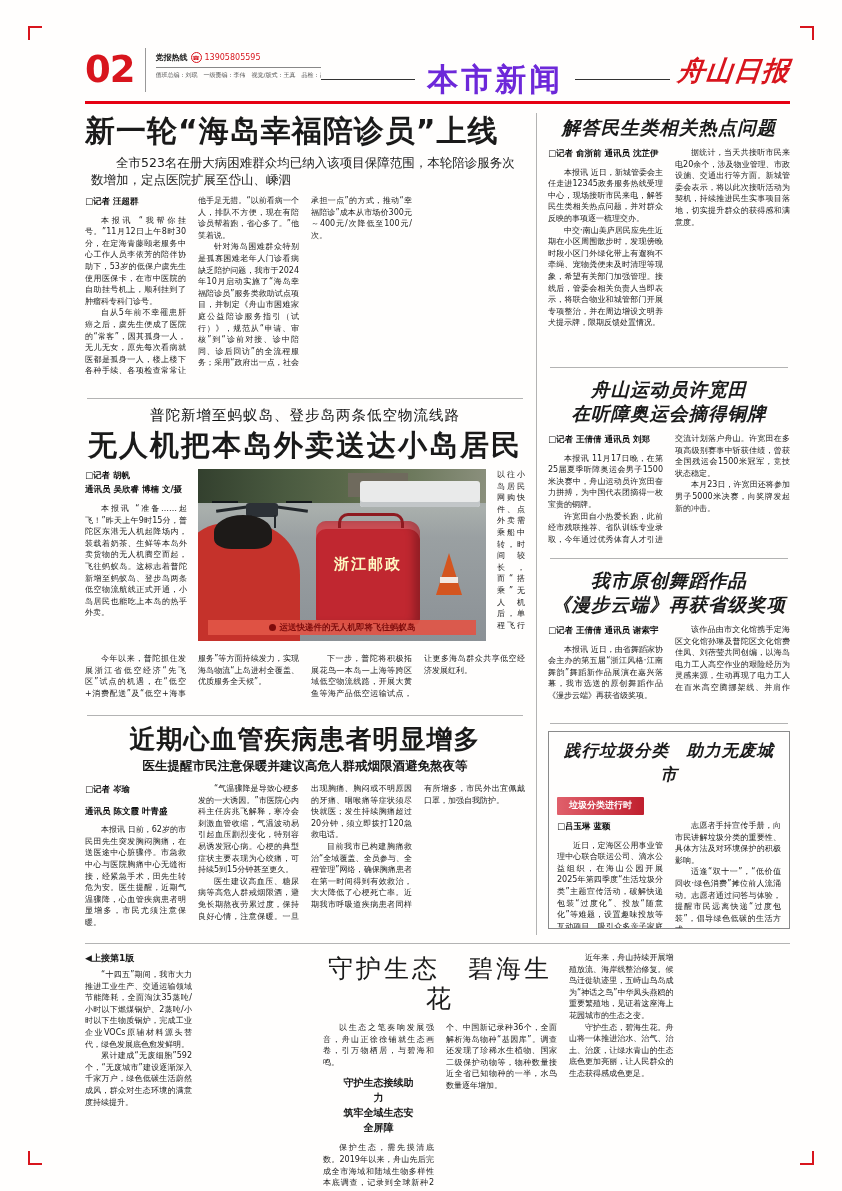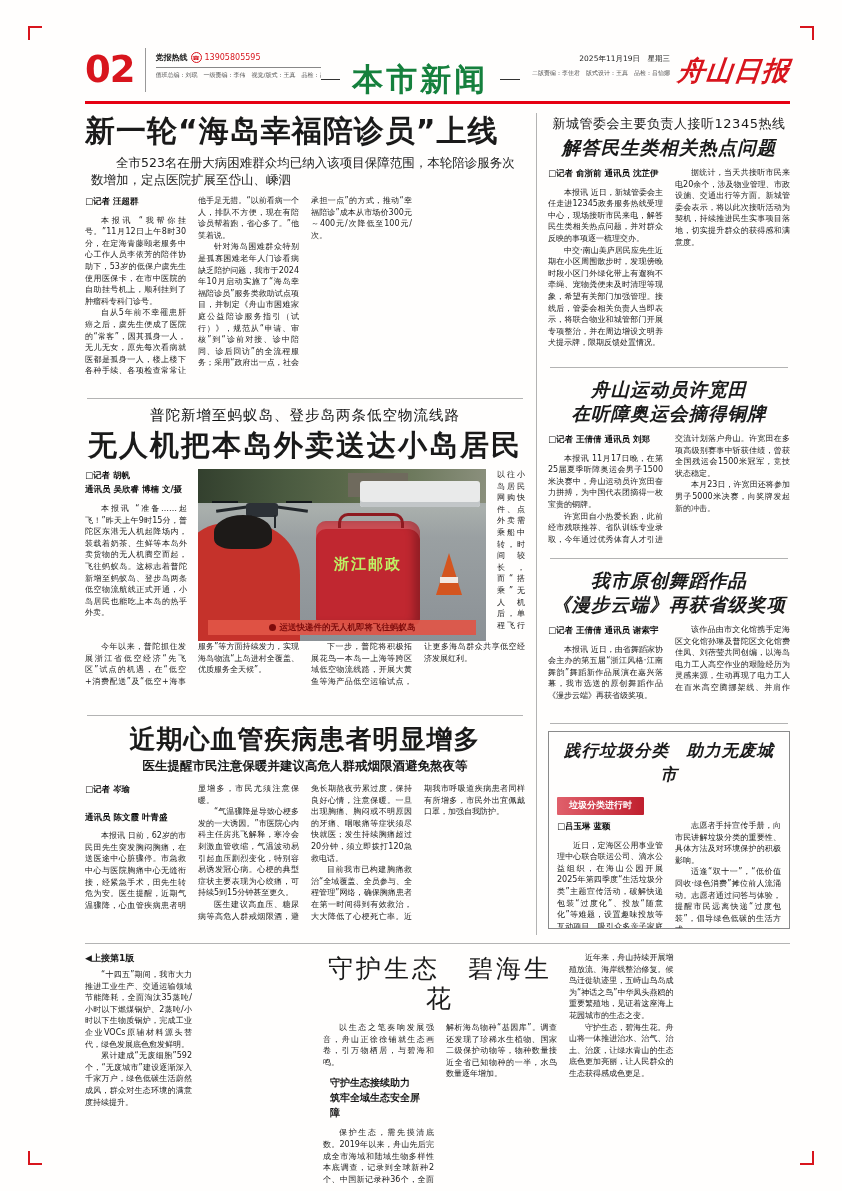--- a/index.html
+++ b/index.html
@@ -21,21 +21,21 @@
            padding-right:10px;border-right:1px solid #999;}
   .hdr-info{padding:4px 0 0 10px;width:165px;}
   .hotline{font-size:8px;color:#222;font-weight:bold;display:flex;align-items:center;gap:3px;}
   .phoneicon{display:inline-block;width:9px;height:9px;border-radius:50%;border:1px solid #d8151d;
              color:#d8151d;font-size:6px;line-height:9px;text-align:center;font-weight:bold;}
   .hotline .num{color:#d8151d;font-weight:normal;}
   .staffline{font-size:6px;color:#555;border-top:1px solid #888;margin-top:4px;padding-top:3px;
              white-space:nowrap;overflow:hidden;}
   .hdr-mid{flex:1;display:flex;align-items:center;margin-top:14px;}
   .hdr-mid .rule{flex:1;height:1px;background:#333;}
-  .sectitle{font-size:31px;font-weight:900;letter-spacing:3px;padding:0 12px;line-height:34px;color:#15803d;}
+  .sectitle{font-size:31px;font-weight:900;letter-spacing:3px;padding:0 12px;line-height:34px;color:#6d28d9;}
   .hdr-right{width:150px;text-align:right;padding-top:6px;}
   .dateline{font-size:7.5px;color:#222;}
   .staffline2{font-size:6px;color:#555;margin-top:5px;white-space:nowrap;}
   .logo{color:#d8151d;font-family:"DejaVu Serif","Liberation Serif",serif;font-weight:900;
         font-style:italic;font-size:27px;line-height:30px;margin:8px 0 0 8px;letter-spacing:1px;
         transform:skewX(-6deg);white-space:nowrap;}
   .redrule{height:3px;background:#e60012;margin-top:5px;}
 
   
   .main{display:flex;margin-top:9px;}
@@ -58,40 +58,40 @@
   
   .a2{height:302px;}
   .a2 .kicker{font-size:14.5px;text-align:center;letter-spacing:1px;color:#111;}
   .a2 .hl{font-size:29px;font-weight:900;text-align:center;letter-spacing:2px;line-height:36px;margin:2px 0 6px;}
   .a2-row{display:flex;gap:11px;height:172px;}
   .a2-c1{width:102px;}
   .a2-c1 .body-t{column-count:1;height:138px;}
   .a2-c4{flex:1;min-width:0;}
   .a2-c4 .body-t{column-count:1;height:172px;}
   .a2-c4 .body-t p{text-indent:0;}
-  .a2-below .body-t{column-count:4;height:52px;margin-top:0;}
+  .a2-below .body-t{column-count:4;height:52px;margin-top:12px;}
 
   
   .photo{position:relative;width:288px;height:172px;background:linear-gradient(#8d969b 0%,#aab0ad 22%,#9aa0a2 40%,#8b9196 100%);overflow:hidden;flex:none;}
   .ph-trees{position:absolute;left:0;top:0;width:100%;height:34px;background:linear-gradient(90deg,#33402e,#4a5a40 30%,#5d6b4c 55%,#6e7a5e 75%,#8a8f7c);}
   .ph-truck{position:absolute;right:6px;top:12px;width:120px;height:26px;background:#e9eaea;border-radius:3px;box-shadow:inset 0 -5px 0 #c2c6c8;}
   .ph-bldg{position:absolute;left:150px;top:4px;width:60px;height:24px;background:#6f6a5d;}
   .ph-drone{position:absolute;left:18px;top:26px;width:92px;height:34px;}
   .ph-drone .arml,.ph-drone .armr{position:absolute;top:12px;width:40px;height:3px;background:#23282c;}
   .ph-drone .arml{left:0;transform:rotate(-8deg);} .ph-drone .armr{right:0;transform:rotate(8deg);}
   .ph-drone .bodyc{position:absolute;left:30px;top:8px;width:32px;height:14px;background:#2c3136;border-radius:3px;}
   .ph-drone .rot1,.ph-drone .rot2{position:absolute;top:6px;width:26px;height:2px;background:#14181b;}
   .ph-drone .rot1{left:-4px}.ph-drone .rot2{right:-4px}
   .ph-drone .leg1,.ph-drone .leg2{position:absolute;top:20px;width:2px;height:13px;background:#23282c;}
   .ph-drone .leg1{left:34px}.ph-drone .leg2{left:58px}
   .ph-person{position:absolute;left:-18px;bottom:0;width:120px;height:118px;background:#c5322b;border-radius:46px 52px 0 0;}
   .ph-hair{position:absolute;left:16px;bottom:92px;width:58px;height:34px;background:#1d1a18;border-radius:50% 50% 30% 30%;}
   .ph-bag{position:absolute;left:118px;top:52px;width:104px;height:104px;background:#c02730;border-radius:10px 12px 6px 6px;
           box-shadow:inset 0 8px 0 rgba(255,255,255,.18), inset -6px 0 8px rgba(0,0,0,.25);}
-  .ph-bag .txt{margin-top:34px;text-align:center;color:#bef264;font-weight:900;font-size:15px;letter-spacing:2px;}
+  .ph-bag .txt{margin-top:34px;text-align:center;color:#fef9c3;font-weight:900;font-size:15px;letter-spacing:2px;}
   .ph-bag .strap{position:absolute;top:-8px;left:22px;width:60px;height:12px;border:3px solid #8e1a20;border-bottom:none;border-radius:10px 10px 0 0;}
   .ph-cone{position:absolute;left:238px;top:84px;width:0;height:0;border-left:13px solid transparent;border-right:13px solid transparent;border-bottom:42px solid #d4551f;}
   .ph-cone:after{content:"";position:absolute;left:-9px;top:24px;width:18px;height:6px;background:#f3e9e2;}
   .ph-caption{position:absolute;left:10px;right:10px;bottom:6px;height:15px;background:rgba(225,85,70,.92);
               display:flex;align-items:center;justify-content:center;gap:4px;}
   .ph-caption .mark{width:7px;height:7px;background:#7e0b0b;border-radius:50%;flex:none;}
   .ph-caption .cap{font-size:8.5px;font-weight:bold;color:#7e0b0b;line-height:15px;}
 
   
   .a3{height:212px;}
@@ -112,21 +112,21 @@
   .r4 .body-t{column-count:2;height:128px;}
 
   
   .bottom{border-top:1px solid #b3b3b3;margin-top:8px;padding-top:8px;display:flex;gap:12px;height:218px;}
   .eco-l{width:226px;} .eco-m{width:234px;} .eco-r{flex:1;min-width:0;}
   .eco-l .body-t,.eco-m .body-t,.eco-r .body-t{column-count:2;}
   .eco-l .body-t{height:196px;} .eco-r .body-t{height:210px;}
   .eco-m .hl{font-size:25px;font-weight:400;text-align:center;letter-spacing:3px;line-height:30px;margin:2px 0 8px;}
   .eco-m .body-t{height:168px;}
   .cont-label{font-size:9px;font-weight:bold;margin-bottom:4px;text-indent:0;}
-  .inset-sub{font-size:10px;font-weight:900;text-align:left;text-indent:0;line-height:15px;margin:7px 7px;break-inside:avoid;}
+  .inset-sub{font-size:10px;font-weight:900;text-align:center;text-indent:0;line-height:15px;margin:7px 16px;break-inside:avoid;}
 </style>
 </head>
 <body>
 
 <div class="page">
   <div class="cmark tl">
       <span class="h"></span>
       <span class="v"></span>
     </div>
   <div class="cmark tr">
@@ -151,24 +151,20 @@
           <span>党报热线</span>
           <span class="phoneicon">☎</span>
           <span class="num">13905805595</span>
         </div>
         <div class="staffline">值班总编：刘珉　一级责编：李伟　视觉/版式：王真　品检：吕怡娜　审读：胡洁松</div>
       </div>
       <div class="hdr-mid">
         <div class="rule"></div>
         <div class="sectitle">本市新闻</div>
         <div class="rule"></div>
-      </div>
-      <div class="hdr-right">
-        <div class="dateline">2025年11月19日　星期三</div>
-        <div class="staffline2">二版责编：李佳君　版式设计：王真　品检：吕怡娜</div>
       </div>
       <div class="logo">舟山日报</div>
     </div>
     <div class="redrule"></div>
 
     <div class="main">
 
       <div class="sec-left">
 
         <div class="art a1">
@@ -231,36 +227,35 @@
               <p>下一步，普陀将积极拓展花鸟—本岛—上海等跨区域低空物流线路，开展大黄鱼等海产品低空运输试点，让更多海岛群众共享低空经济发展红利。</p>
             </div>
           </div>
         </div>
         <div class="hdiv"></div>
 
         <div class="art a3">
           <div class="hl">近期心血管疾病患者明显增多</div>
           <div class="sub">医生提醒市民注意保暖并建议高危人群戒烟限酒避免熬夜等</div>
           <div class="body-t">
-            <div class="byline" style="margin-bottom:16px">□记者 岑瑜</div>
+            <div class="byline" style="margin-bottom:10px">□记者 岑瑜</div>
             <div class="byline">通讯员 陈文霞 叶青盛</div>
             <p>本报讯 日前，62岁的市民田先生突发胸闷胸痛，在送医途中心脏骤停。市急救中心与医院胸痛中心无缝衔接，经紧急手术，田先生转危为安。医生提醒，近期气温骤降，心血管疾病患者明显增多，市民尤须注意保暖。</p>
             <p>“气温骤降是导致心梗多发的一大诱因。”市医院心内科主任房兆飞解释，寒冷会刺激血管收缩，气温波动易引起血压剧烈变化，特别容易诱发冠心病。心梗的典型症状主要表现为心绞痛，可持续5到15分钟甚至更久。</p>
             <p>医生建议高血压、糖尿病等高危人群戒烟限酒，避免长期熬夜劳累过度，保持良好心情，注意保暖。一旦出现胸痛、胸闷或不明原因的牙痛、咽喉痛等症状须尽快就医；发生持续胸痛超过20分钟，须立即拨打120急救电话。</p>
             <p>目前我市已构建胸痛救治“全域覆盖、全员参与、全程管理”网络，确保胸痛患者在第一时间得到有效救治，大大降低了心梗死亡率。近期我市呼吸道疾病患者同样有所增多，市民外出宜佩戴口罩，加强自我防护。</p>
           </div>
         </div>
       </div>
 
       <div class="vdiv"></div>
 
       <div class="sec-right">
 
         <div class="art r1">
-          <div class="r-kicker">新城管委会主要负责人接听12345热线</div>
           <div class="r-hl">解答民生类相关热点问题</div>
           <div class="body-t">
             <div class="byline">□记者 俞浙前 通讯员 沈芷伊</div>
             <p>本报讯 近日，新城管委会主任走进12345政务服务热线受理中心，现场接听市民来电，解答民生类相关热点问题，并对群众反映的事项逐一梳理交办。</p>
             <p>中交·南山美庐居民应先生近期在小区周围散步时，发现傍晚时段小区门外绿化带上有遛狗不牵绳、宠物粪便未及时清理等现象，希望有关部门加强管理。接线后，管委会相关负责人当即表示，将联合物业和城管部门开展专项整治，并在周边增设文明养犬提示牌，限期反馈处置情况。</p>
             <p>据统计，当天共接听市民来电20余个，涉及物业管理、市政设施、交通出行等方面。新城管委会表示，将以此次接听活动为契机，持续推进民生实事项目落地，切实提升群众的获得感和满意度。</p>
           </div>
         </div>
         <div class="hdiv"></div>
 

